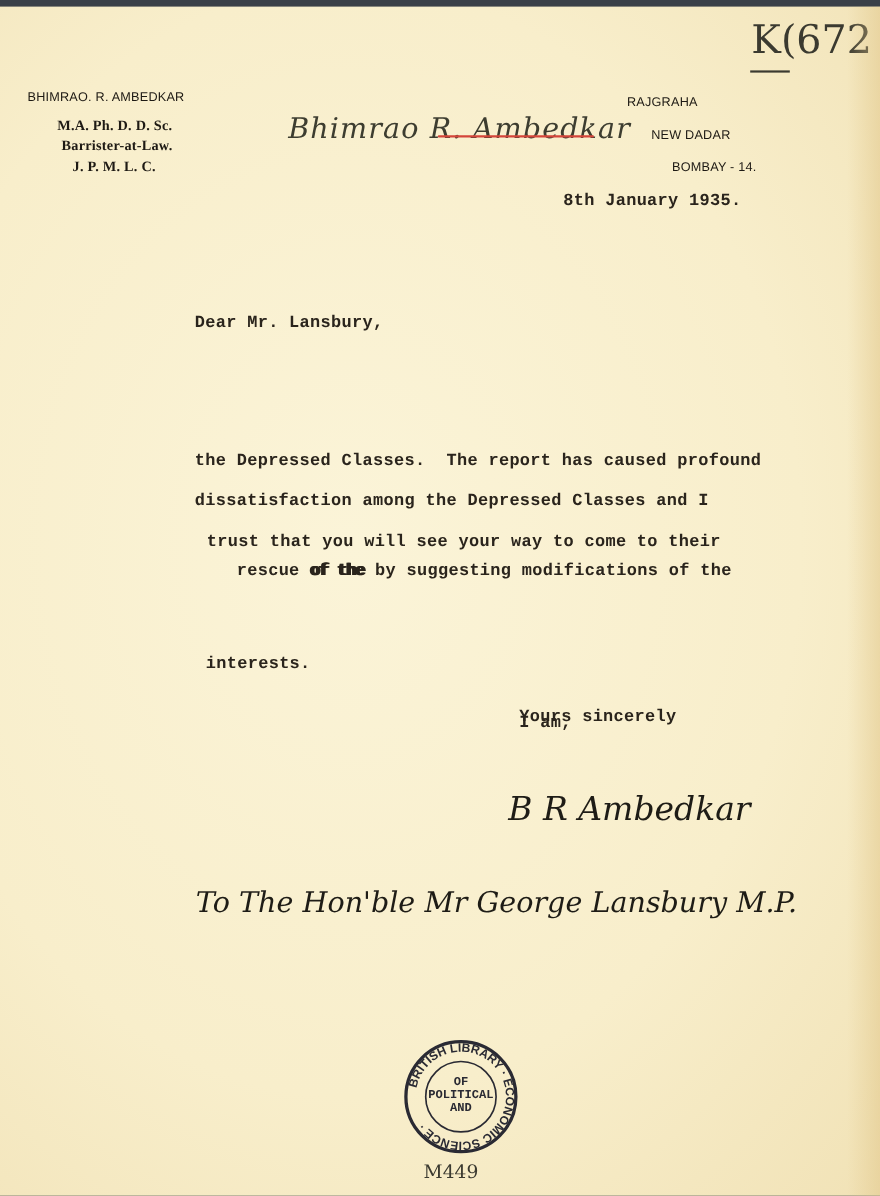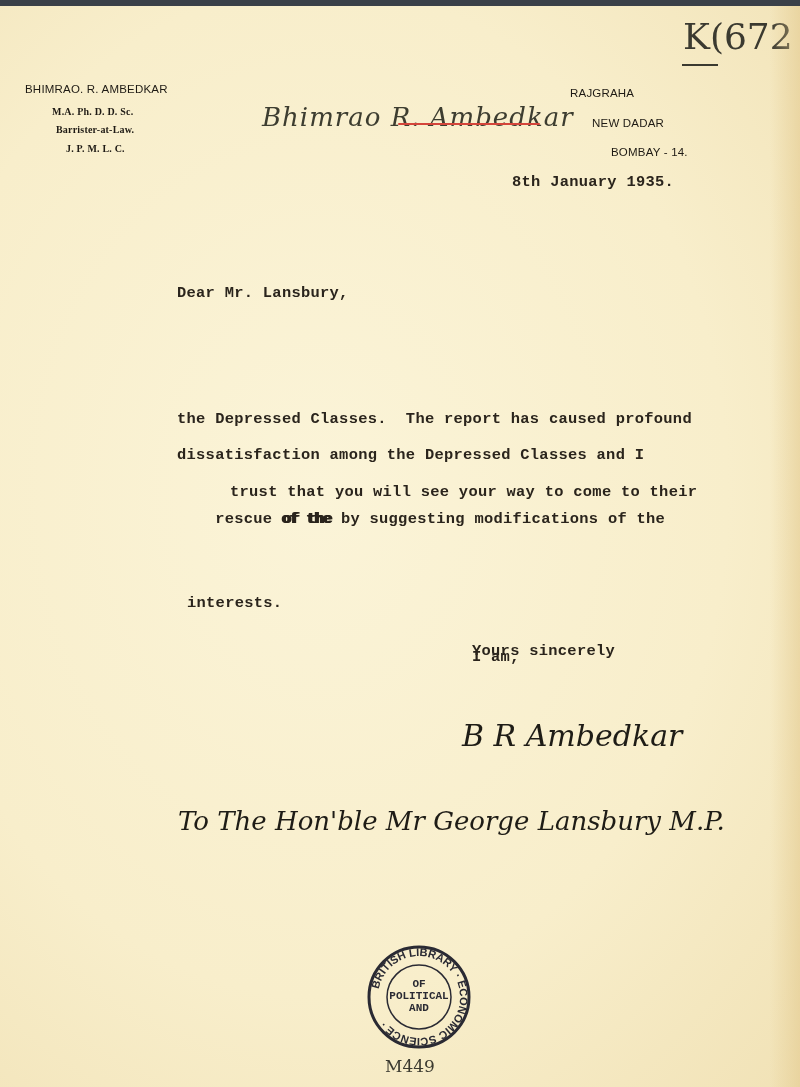--- a/index.html
+++ b/index.html
@@ -14,21 +14,21 @@
     overflow:hidden;
   }
   .page::after {
     content:""; position:absolute; right:0; top:0; width:30px; height:100%;
     background: linear-gradient(90deg, rgba(240,220,170,0) 0%, rgba(226,200,140,0.55) 100%);
   }
   .lh {
     position:absolute; font-family:"Liberation Sans", sans-serif; font-weight:normal;
     color:#1e1a14; font-size:11.5px; letter-spacing:0.2px;
   }
-  .lh-small { font-size:10px; font-weight:bold; font-family:"Liberation Serif", serif; }
+  .lh-small { font-size:13px; font-weight:bold; font-family:"Liberation Serif", serif; }
   .type {
     position:absolute; font-family:"Liberation Mono", monospace; font-weight:bold;
     color:#2a241c; font-size:15.4px; white-space:pre; letter-spacing:0.3px;
   }
   .hand {
     position:absolute; font-family:"DejaVu Serif", serif; font-style:italic;
     color:#2b2a22; white-space:pre;
   }
   .red-underline {
     position:absolute; height:2px; background:#d4453a; border-radius:2px;
@@ -57,21 +57,21 @@
 
   <div class="hand" style="left:683px; top:10px; font-size:36px; font-style:normal; color:#3b3a30;">K(672</div>
   <div style="position:absolute; left:682px; top:58px; width:36px; height:2px; background:#3b3a30;"></div>
 
   <div class="type" style="left:468px; top:167px;margin-left:44px;">8th January 1935.</div>
 
   <div class="type" style="left:177px; top:278px;">Dear Mr. Lansbury,</div>
 
   <div class="type" style="left:177px; top:404px;">the Depressed Classes.  The report has caused profound</div>
   <div class="type" style="left:177px; top:440px;">dissatisfaction among the Depressed Classes and I</div>
-  <div class="type" style="left:188px; top:477px;margin-left:42px;">trust that you will see your way to come to their</div>
+  <div class="type" style="left:188px; top:477px;">trust that you will see your way to come to their</div>
   <div class="type" style="left:177px; top:486px;">
     <span>rescue</span> <span class="struck">of the</span> <span>by suggesting modifications of the</span>
   </div>
   <div class="type" style="left:187px; top:588px;">interests.</div>
 
   <div class="type" style="left:472px; top:642px;">I am,</div>
   <div class="type" style="left:472px; top:636px;text-align:right;">Yours sincerely</div>
   <div class="hand" style="left:462px; top:712px; font-size:30px; color:#1e1c16;">B R Ambedkar</div>
 
   <div class="hand" style="left:178px; top:800px; font-size:26px; color:#1e1c16;">To The Hon'ble Mr George Lansbury M.P.</div>

